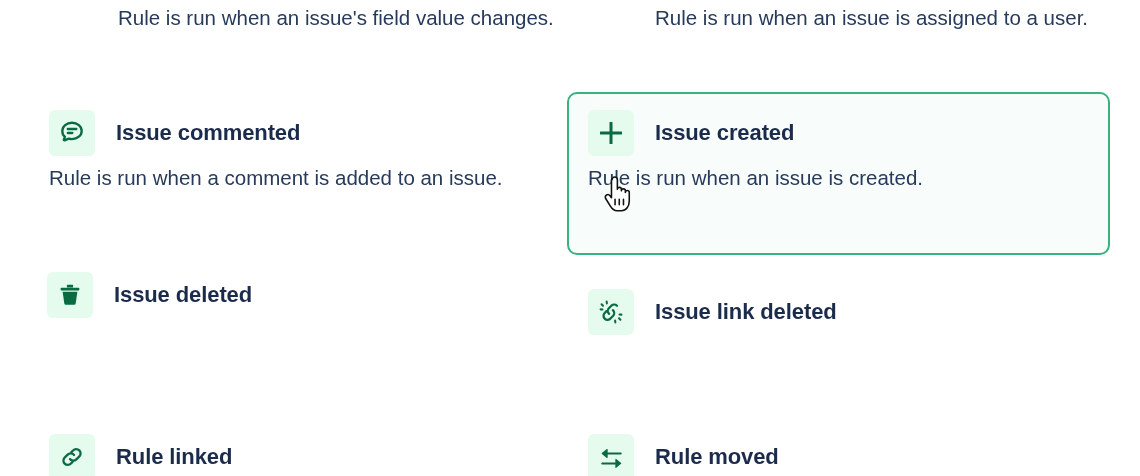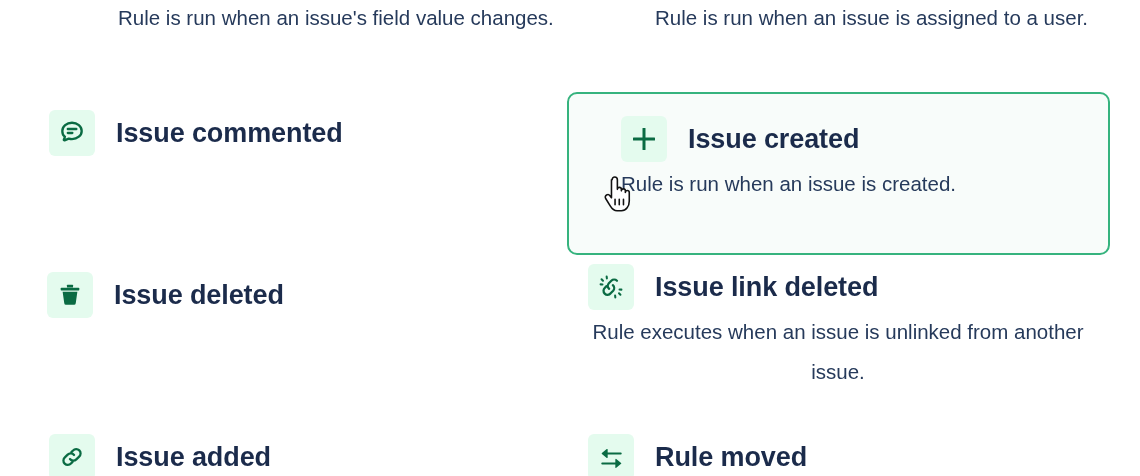--- a/index.html
+++ b/index.html
@@ -41,21 +41,21 @@
     min-width: 46px;
     border-radius: 6px;
     background: #e4fbee;
     display: flex;
     align-items: center;
     justify-content: center;
   }
   .icon-tile svg { display: block; }
 
   .item-title {
-    font-size: 27px;
+    font-size: 22px;
     font-weight: bold;
     line-height: 26px;
     color: #1b2b4b;
     letter-spacing: -0.1px;
     white-space: nowrap;
   }
 
   .item-desc {
     font-size: 20.5px;
     line-height: 40px;
@@ -87,42 +87,43 @@
     pointer-events: none;
   }
 
   
   #desc-field-value   { position:absolute; left:118px; top:-4px;  width: 470px; }
   #item-commented     { left: 49px;  top: 110px; width: 500px; }
   #item-deleted       { left: 47px;  top: 272px; width: 500px; }
   #item-linked        { left: 49px;  top: 434px; width: 500px; }
 
   #desc-assigned      { position:absolute; left:655px; top:-4px; width: 470px; }
-  #item-created       { left: 588px; top: 116px; width: 500px; margin-left: 33px; }
-  #item-link-deleted  { left: 588px; top: 264px; width: 500px; text-align: center; }
+  #item-created       { left: 588px; top: 110px; width: 500px; }
+  #item-link-deleted  { left: 588px; top: 289px; width: 500px; }
   #item-moved         { left: 588px; top: 434px; width: 500px; }
 </style>
 </head>
 <body>
 
 <div class="board">
 
   <div id="desc-field-value" class="item-desc">Rule is run when an issue's field value changes.</div>
 
   <div class="trigger-item" id="item-commented">
     <div class="item-head">
       <span class="icon-tile">
         <svg width="28" height="28" viewBox="0 0 24 24" fill="none">
           <path d="M12 3.2c4.6 0 8.3 3.1 8.3 7s-3.7 7-8.3 7c-1 0-1.9-.15-2.8-.42l-3.6 1.5a.45.45 0 0 1-.6-.56l.95-2.6C4.2 14.1 3.7 12.3 3.7 10.2c0-3.9 3.7-7 8.3-7Z" stroke="#0a6b43" stroke-width="2" stroke-linejoin="round"></path>
           <path d="M8.4 8.6h7.3" stroke="#0a6b43" stroke-width="2" stroke-linecap="round"></path>
           <path d="M8.4 12h3.9" stroke="#0a6b43" stroke-width="2" stroke-linecap="round"></path>
         </svg>
       </span>
       <span class="item-title">Issue commented</span>
     </div>
+    <div class="item-desc">Rule is run when a comment is added to an issue.</div>
   </div>
 
   <div class="trigger-item" id="item-deleted">
     <div class="item-head">
       <span class="icon-tile">
         <svg width="26" height="26" viewBox="0 0 24 24">
           <rect x="9.2" y="2.6" width="5.6" height="2.4" rx="0.5" fill="#0a6b43"></rect>
           <rect x="3.4" y="5.3" width="17.2" height="2.5" rx="0.7" fill="#0a6b43"></rect>
           <path d="M5.2 9.1h13.6l-1.5 10.4a1.6 1.6 0 0 1-1.6 1.4H8.3a1.6 1.6 0 0 1-1.6-1.4L5.2 9.1Z" fill="#0a6b43"></path>
         </svg>
@@ -132,21 +133,21 @@
   </div>
 
   <div class="trigger-item" id="item-linked">
     <div class="item-head">
       <span class="icon-tile">
         <svg width="26" height="26" viewBox="0 0 24 24" fill="none">
           <path d="M10.1 13.9a4 4 0 0 0 5.9.35l2.6-2.6a4 4 0 1 0-5.65-5.65l-1.5 1.5" stroke="#0a6b43" stroke-width="2.1" stroke-linecap="round"></path>
           <path d="M13.9 10.1a4 4 0 0 0-5.9-.35l-2.6 2.6a4 4 0 1 0 5.65 5.65l1.5-1.5" stroke="#0a6b43" stroke-width="2.1" stroke-linecap="round"></path>
         </svg>
       </span>
-      <span class="item-title">Issue added</span>
+      <span class="item-title">Rule linked</span>
     </div>
   </div>
 
   <div id="desc-assigned" class="item-desc">Rule is run when an issue is assigned to a user.</div>
 
   <div class="card-highlight"></div>
 
   <div class="trigger-item" id="item-created">
     <div class="item-head">
       <span class="icon-tile">
@@ -165,21 +166,20 @@
       <span class="icon-tile">
         <svg width="26" height="26" viewBox="0 0 24 24" fill="none">
           <path d="M13.7 10.3a3.7 3.7 0 0 1 .3 5.2l-2.3 2.3a3.7 3.7 0 1 1-5.2-5.2l1.4-1.4" stroke="#0a6b43" stroke-width="2.1" stroke-linecap="round"></path>
           <path d="M10.3 13.7a3.7 3.7 0 0 1-.3-5.2l2.3-2.3a3.7 3.7 0 0 1 5.2 0" stroke="#0a6b43" stroke-width="2.1" stroke-linecap="round"></path>
           <path d="M4.6 6.2 3.3 4.9M8.2 4.1 8 2.4M4.1 9.7 2.4 9.6" stroke="#0a6b43" stroke-width="1.9" stroke-linecap="round"></path>
           <path d="M19.4 17.8l1.3 1.3M15.8 19.9l.2 1.7M19.9 14.3l1.7.1" stroke="#0a6b43" stroke-width="1.9" stroke-linecap="round"></path>
         </svg>
       </span>
       <span class="item-title">Issue link deleted</span>
     </div>
-    <div class="item-desc">Rule executes when an issue is unlinked from another issue.</div>
   </div>
 
   <div class="trigger-item" id="item-moved">
     <div class="item-head">
       <span class="icon-tile">
         <svg width="27" height="27" viewBox="0 0 24 24">
           <path d="M20.2 7.6H8.6V4.9a.5.5 0 0 0-.83-.37l-4.3 3.55a.5.5 0 0 0 0 .77l4.3 3.55a.5.5 0 0 0 .83-.37V9.4h11.6a.9.9 0 0 0 0-1.8Z" fill="#0a6b43"></path>
           <path d="M3.8 16.4h11.6v-2.7a.5.5 0 0 1 .83-.37l4.3 3.55a.5.5 0 0 1 0 .77l-4.3 3.55a.5.5 0 0 1-.83-.37V18.2H3.8a.9.9 0 0 1 0-1.8Z" fill="#0a6b43"></path>
         </svg>
       </span>

